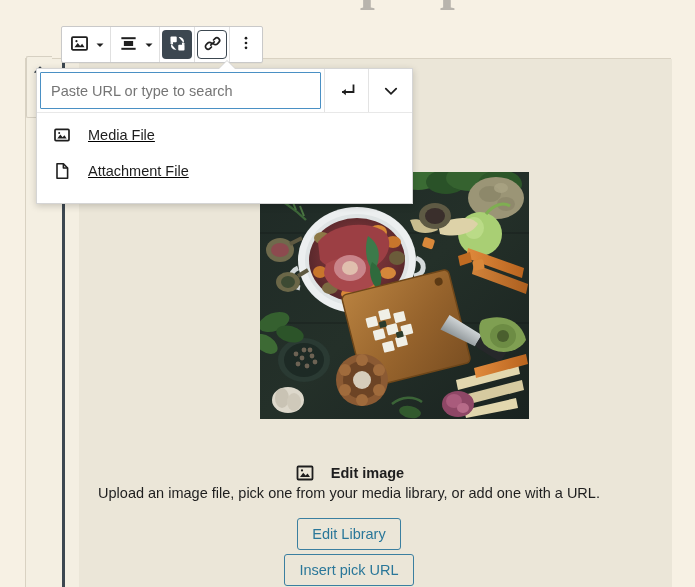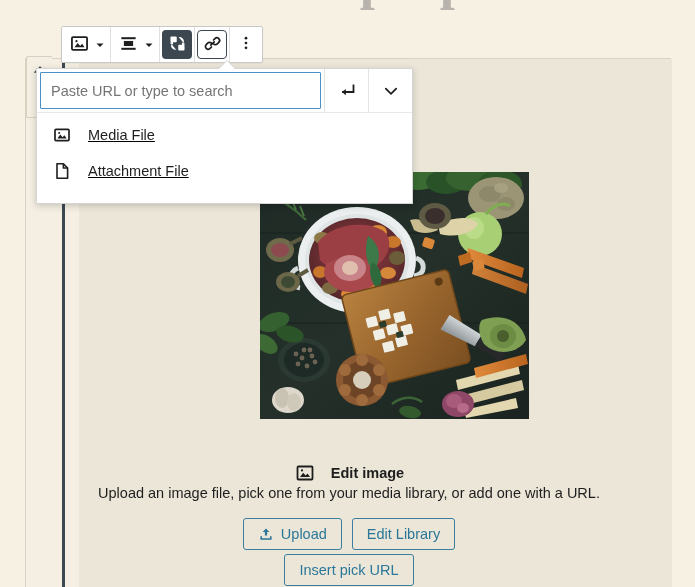--- a/index.html
+++ b/index.html
@@ -541,29 +541,20 @@
           <circle cx="7" cy="7.4" r="1.1" fill="#1e1e1e"></circle>
         </svg>
       </span>
       <span class="ei-label">Edit image</span>
     </div>
 
     <div class="desc-text">Upload an image file, pick one from your media library, or add one with a URL.</div>
 
     <div class="btn-row row1">
       <button class="wp-btn">
-        <span class="btn-icon">
-          <svg width="16" height="16" viewBox="0 0 20 20" aria-hidden="true">
-            <path d="M10 3.2 L14.2 7.6 L11.4 7.6 L11.4 12 L8.6 12 L8.6 7.6 L5.8 7.6 Z" fill="#2a7799"></path>
-            <path d="M4 12.8 L4 16.2 L16 16.2 L16 12.8" fill="none" stroke="#2a7799" stroke-width="2"></path>
-          </svg>
-        </span>
-        <span>Upload</span>
-      </button>
-      <button class="wp-btn">
         <span>Edit Library</span>
       </button>
     </div>
 
     <div class="btn-row row2">
       <button class="wp-btn">
         <span>Insert pick URL</span>
       </button>
     </div>
 

